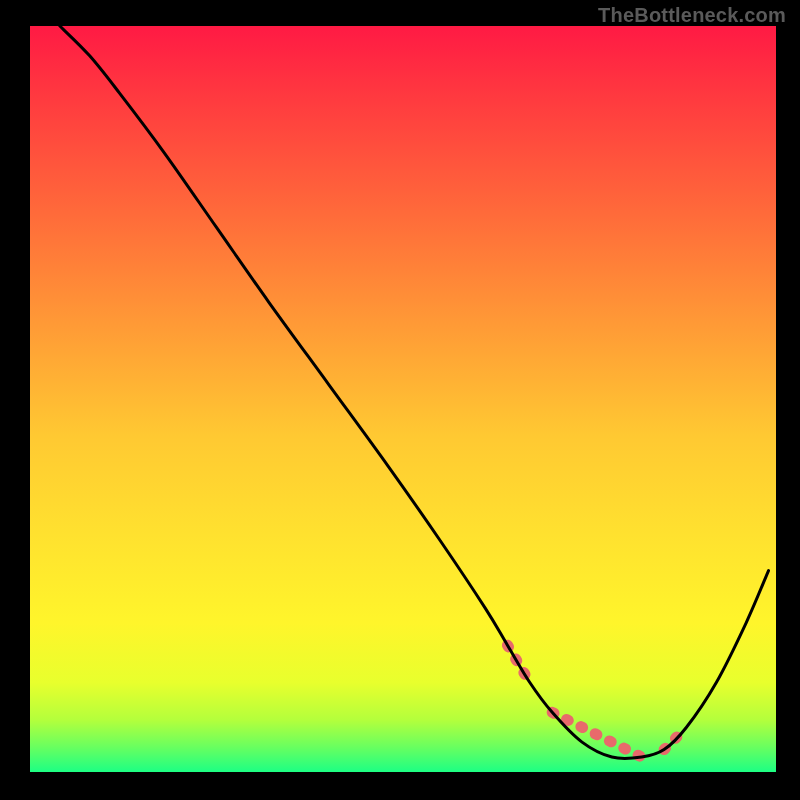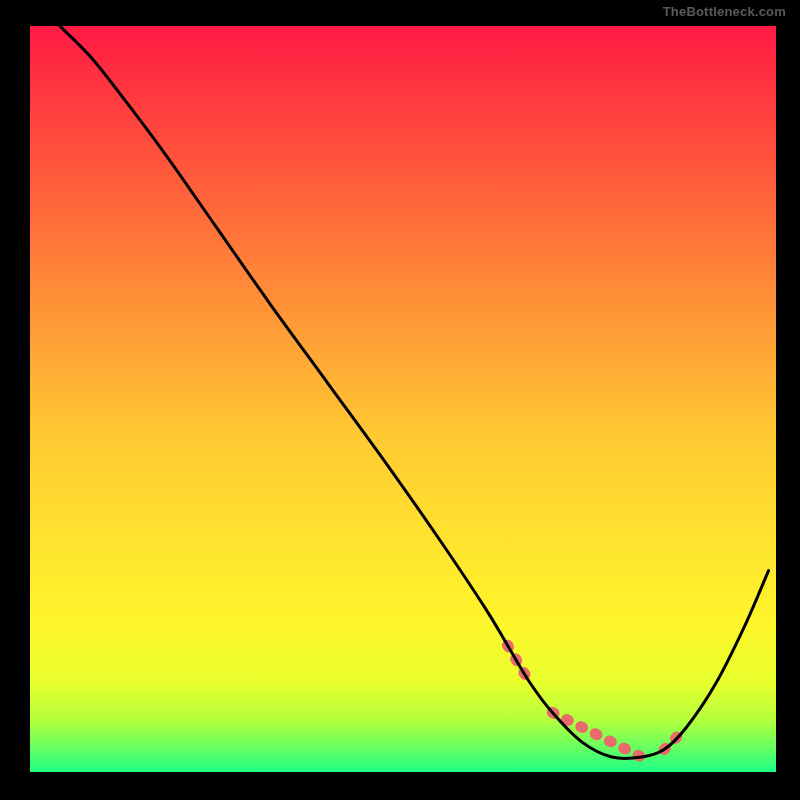--- a/index.html
+++ b/index.html
@@ -14,21 +14,21 @@
   .stage {
     position: relative;
     width: 800px;
     height: 800px;
   }
   .watermark {
     position: absolute;
     top: 4px;
     right: 14px;
     color: #5a5a5a;
-    font-size: 13px;
+    font-size: 20px;
     font-weight: 600;
     letter-spacing: 0.2px;
     z-index: 10;
   }
   svg.plot {
     display: block;
     position: absolute;
     top: 0;
     left: 0;
   }

